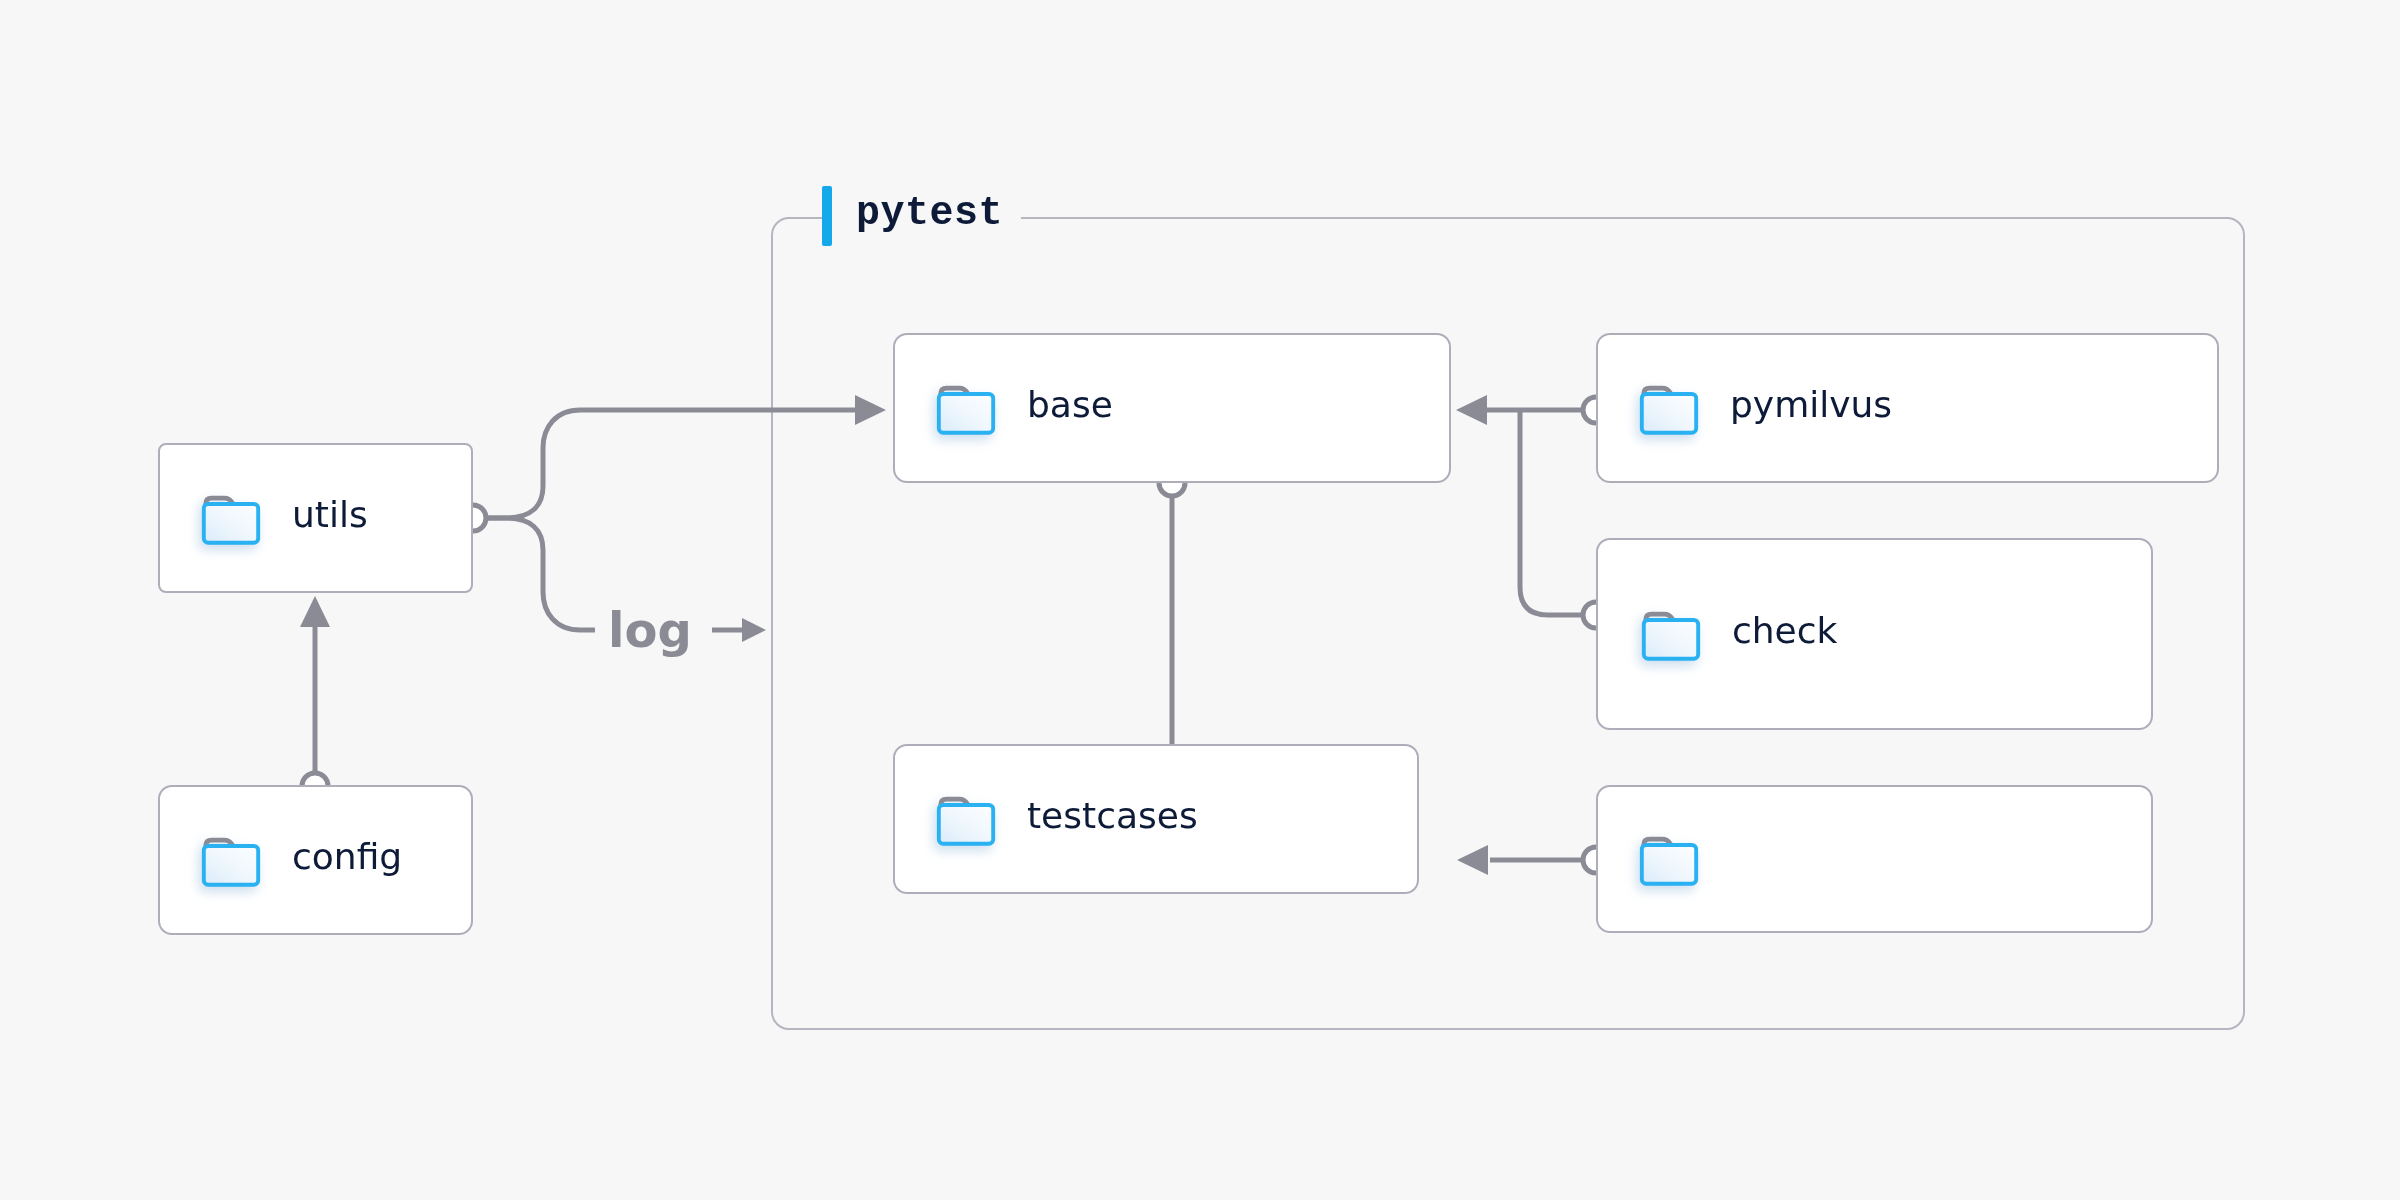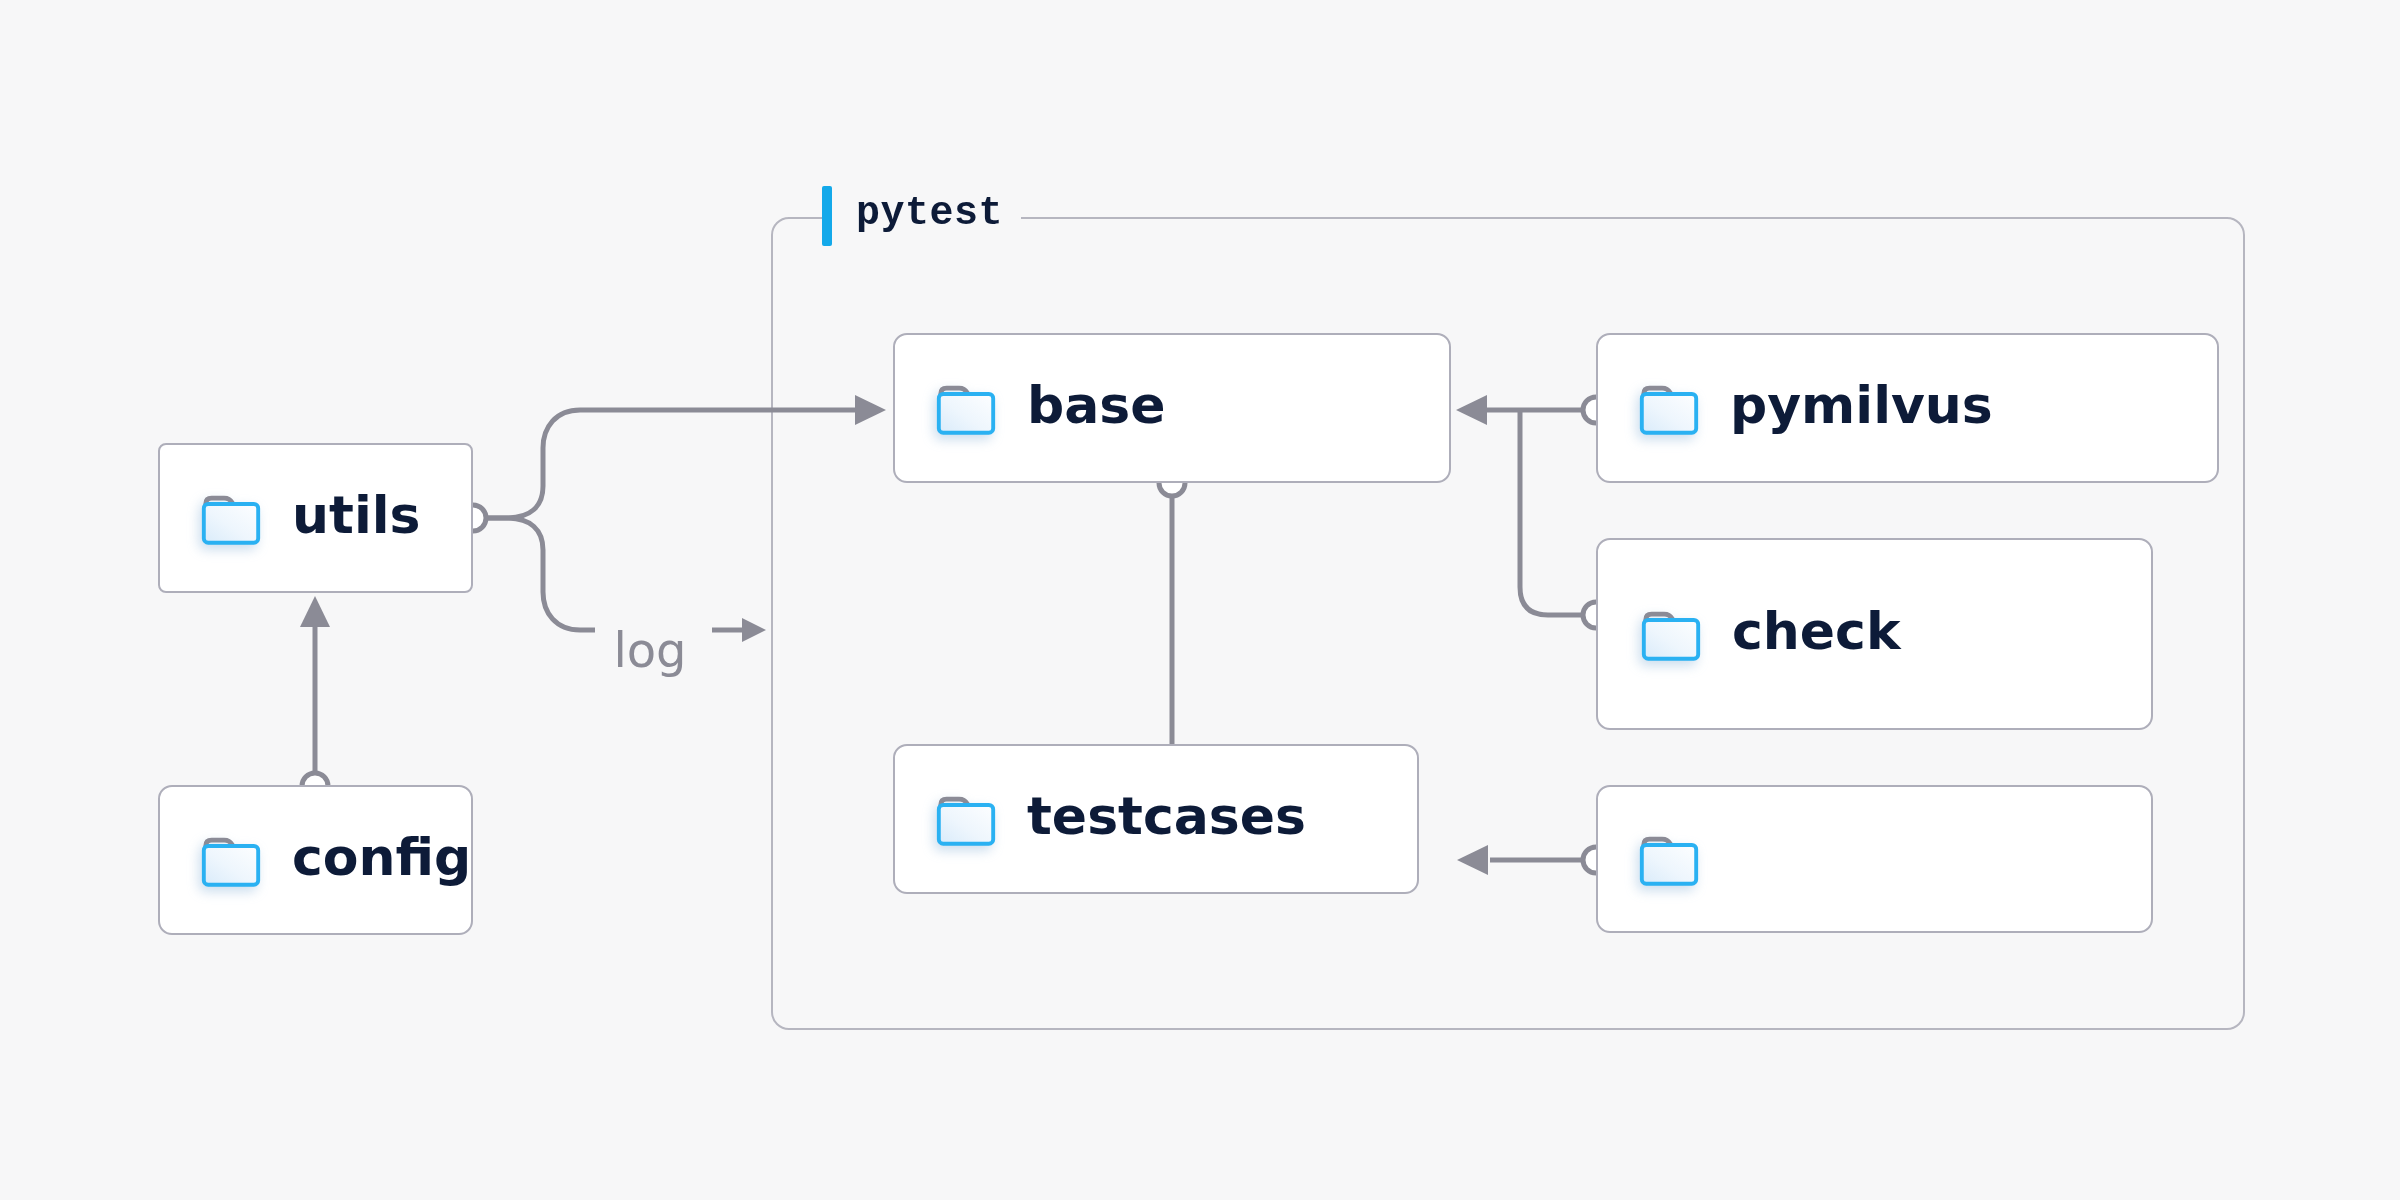--- a/index.html
+++ b/index.html
@@ -47,32 +47,31 @@
   .node{
     position:absolute;
     background:var(--node-bg);
     border:2.5px solid var(--node-border);
     border-radius:14px;
     display:flex;align-items:center;
     padding-left:38px;gap:28px;
     z-index:2;
   }
   .node-label{
-    font-size:52px;font-weight:700;color:var(--text);letter-spacing:0;line-height:1;
+    font-size:36px;font-weight:400;color:var(--text);letter-spacing:0;line-height:1;
     padding-bottom:6px;
   }
   .folder{width:66px;height:57px;flex:0 0 auto;filter:drop-shadow(-3px 5px 6px rgba(110,160,205,.35));}
   .folder-tab{fill:#55b6e8;stroke:var(--folder-blue);stroke-width:4;stroke-linejoin:round;}
   .folder-body{fill:url(#folderGrad);stroke:var(--folder-blue);stroke-width:4;stroke-linejoin:round;}
   .edge-label{
     position:absolute;left:600px;top:603px;width:100px;height:54px;
     display:flex;align-items:center;justify-content:center;
-    font-size:48px;font-weight:400;color:var(--connector);line-height:1;
+    font-size:48px;font-weight:700;color:var(--connector);line-height:1;
     z-index:2;
-    margin-top:20px;
   }
 </style>
 </head>
 <body>
 
 <div class="canvas">
 
   <div class="container-box"></div>
   <div class="container-label">
     <span class="accent-bar"></span>

